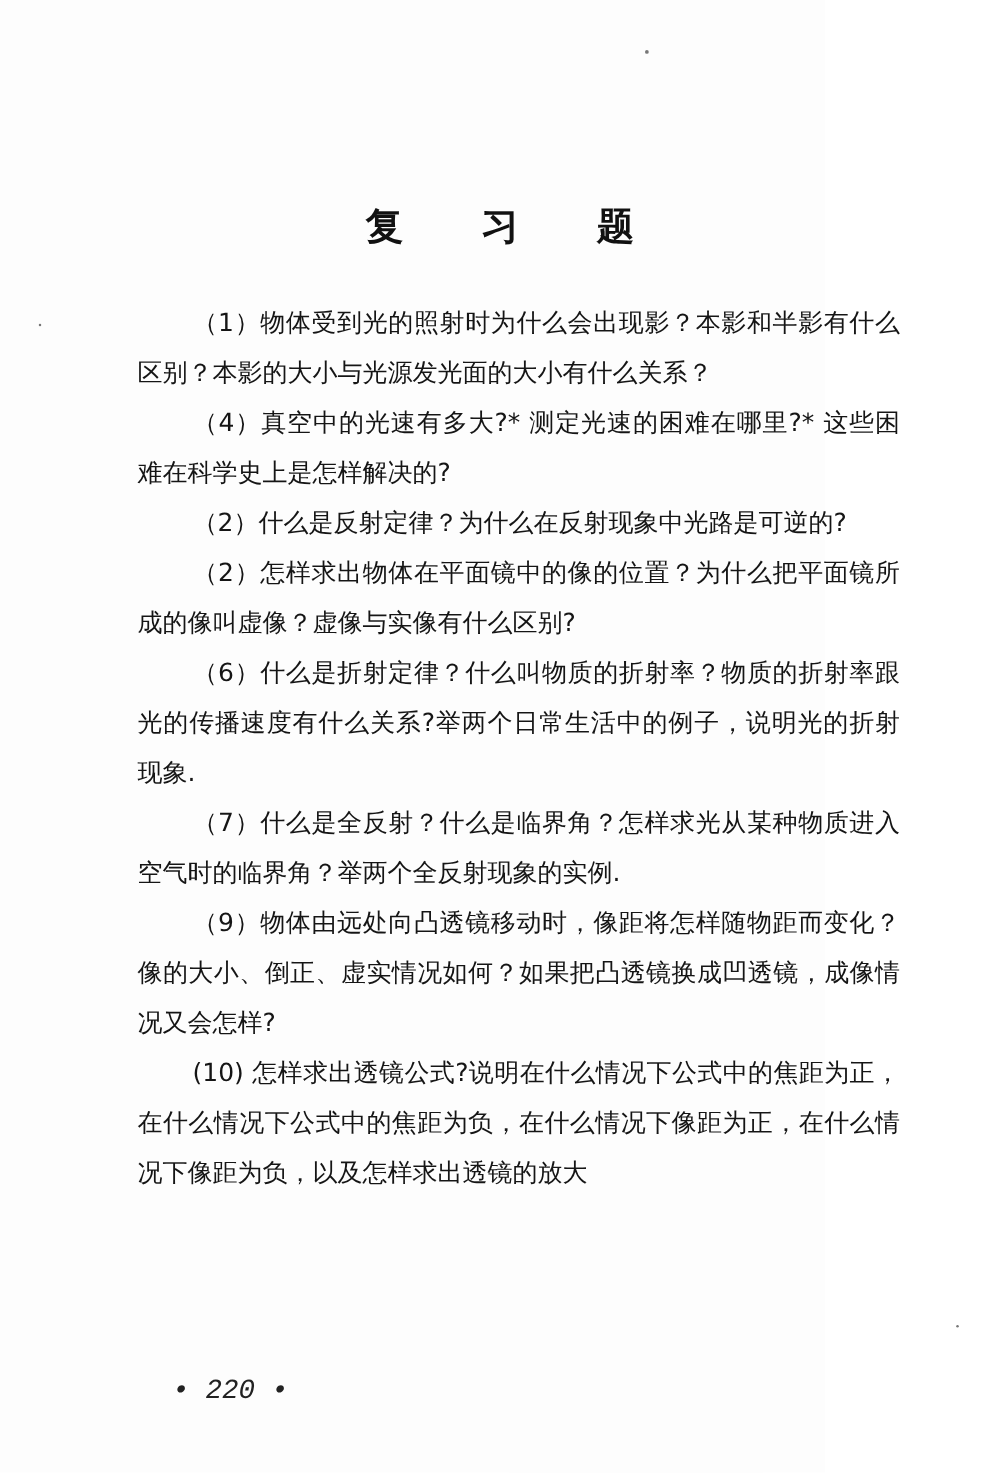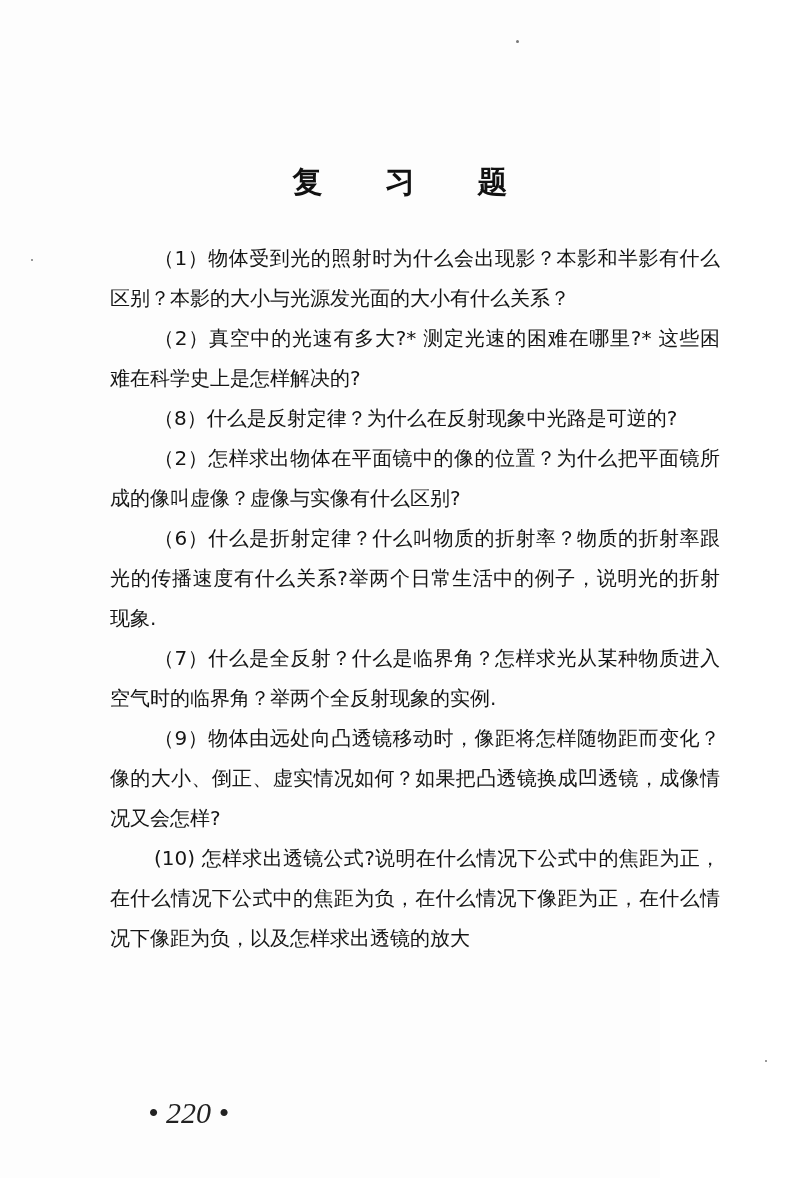--- a/index.html
+++ b/index.html
@@ -52,24 +52,24 @@
       padding: 0;
       text-indent: 44px;
       text-align: justify;
     }
     .q.star-indent {
       text-indent: 33px;
     }
     .page-number {
       position: absolute;
       top: 1098px;
-      left: 148px;
-      font-family: Liberation Serif, serif;
+      left: 138px;
+      font-family: Liberation Mono, monospace;
       font-style: italic;
-      font-size: 30px;
+      font-size: 22px;
       color: #222;
       line-height: 30px;
     }
     .speck {
       position: absolute;
       background: #777;
       border-radius: 50%;
     }
   </style>
 </head>
@@ -78,22 +78,22 @@
 <div class="page">
 
   <div class="speck" style="left:516px; top:40px; width:3px; height:3px;"></div>
   <div class="speck" style="left:31px; top:259px; width:2px; height:2px;"></div>
   <div class="speck" style="left:765px; top:1060px; width:2px; height:2px;"></div>
 
   <div class="title">复 习 题</div>
 
   <div class="body-text">
     <p class="q">（1）物体受到光的照射时为什么会出现影？本影和半影有什么区别？本影的大小与光源发光面的大小有什么关系？</p>
-    <p class="q">（2）真空中的光速有多大?* 测定光速的困难在哪里?* 这些困难在科学史上是怎样解决的?</p>
-    <p class="q">（8）什么是反射定律？为什么在反射现象中光路是可逆的?</p>
+    <p class="q">（4）真空中的光速有多大?* 测定光速的困难在哪里?* 这些困难在科学史上是怎样解决的?</p>
+    <p class="q">（2）什么是反射定律？为什么在反射现象中光路是可逆的?</p>
     <p class="q">（2）怎样求出物体在平面镜中的像的位置？为什么把平面镜所成的像叫虚像？虚像与实像有什么区别?</p>
     <p class="q">（6）什么是折射定律？什么叫物质的折射率？物质的折射率跟光的传播速度有什么关系?举两个日常生活中的例子，说明光的折射现象.</p>
     <p class="q">（7）什么是全反射？什么是临界角？怎样求光从某种物质进入空气时的临界角？举两个全反射现象的实例.</p>
     <p class="q">（9）物体由远处向凸透镜移动时，像距将怎样随物距而变化？像的大小、倒正、虚实情况如何？如果把凸透镜换成凹透镜，成像情况又会怎样?</p>
     <p class="q">(10) 怎样求出透镜公式?说明在什么情况下公式中的焦距为正，在什么情况下公式中的焦距为负，在什么情况下像距为正，在什么情况下像距为负，以及怎样求出透镜的放大</p>
   </div>
 
   <div class="page-number">• 220 •</div>
 </div>
 

